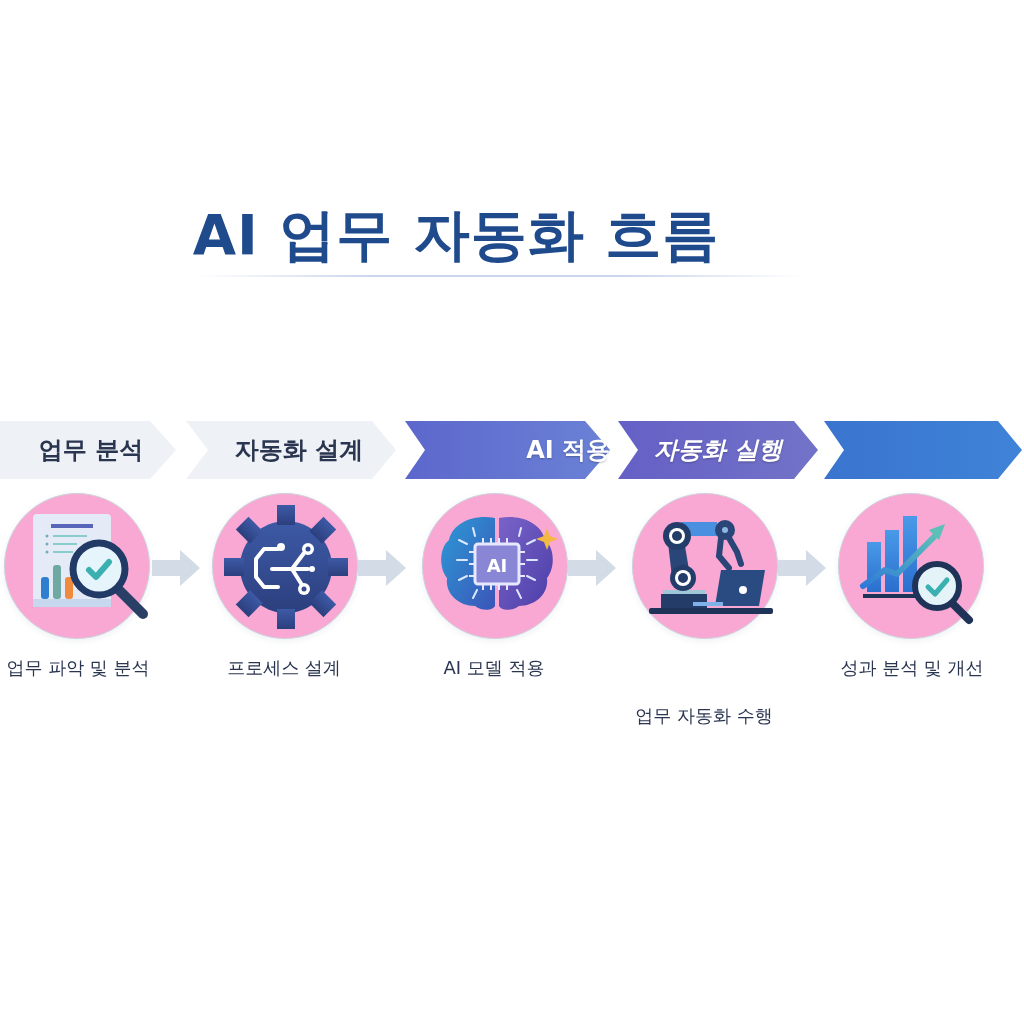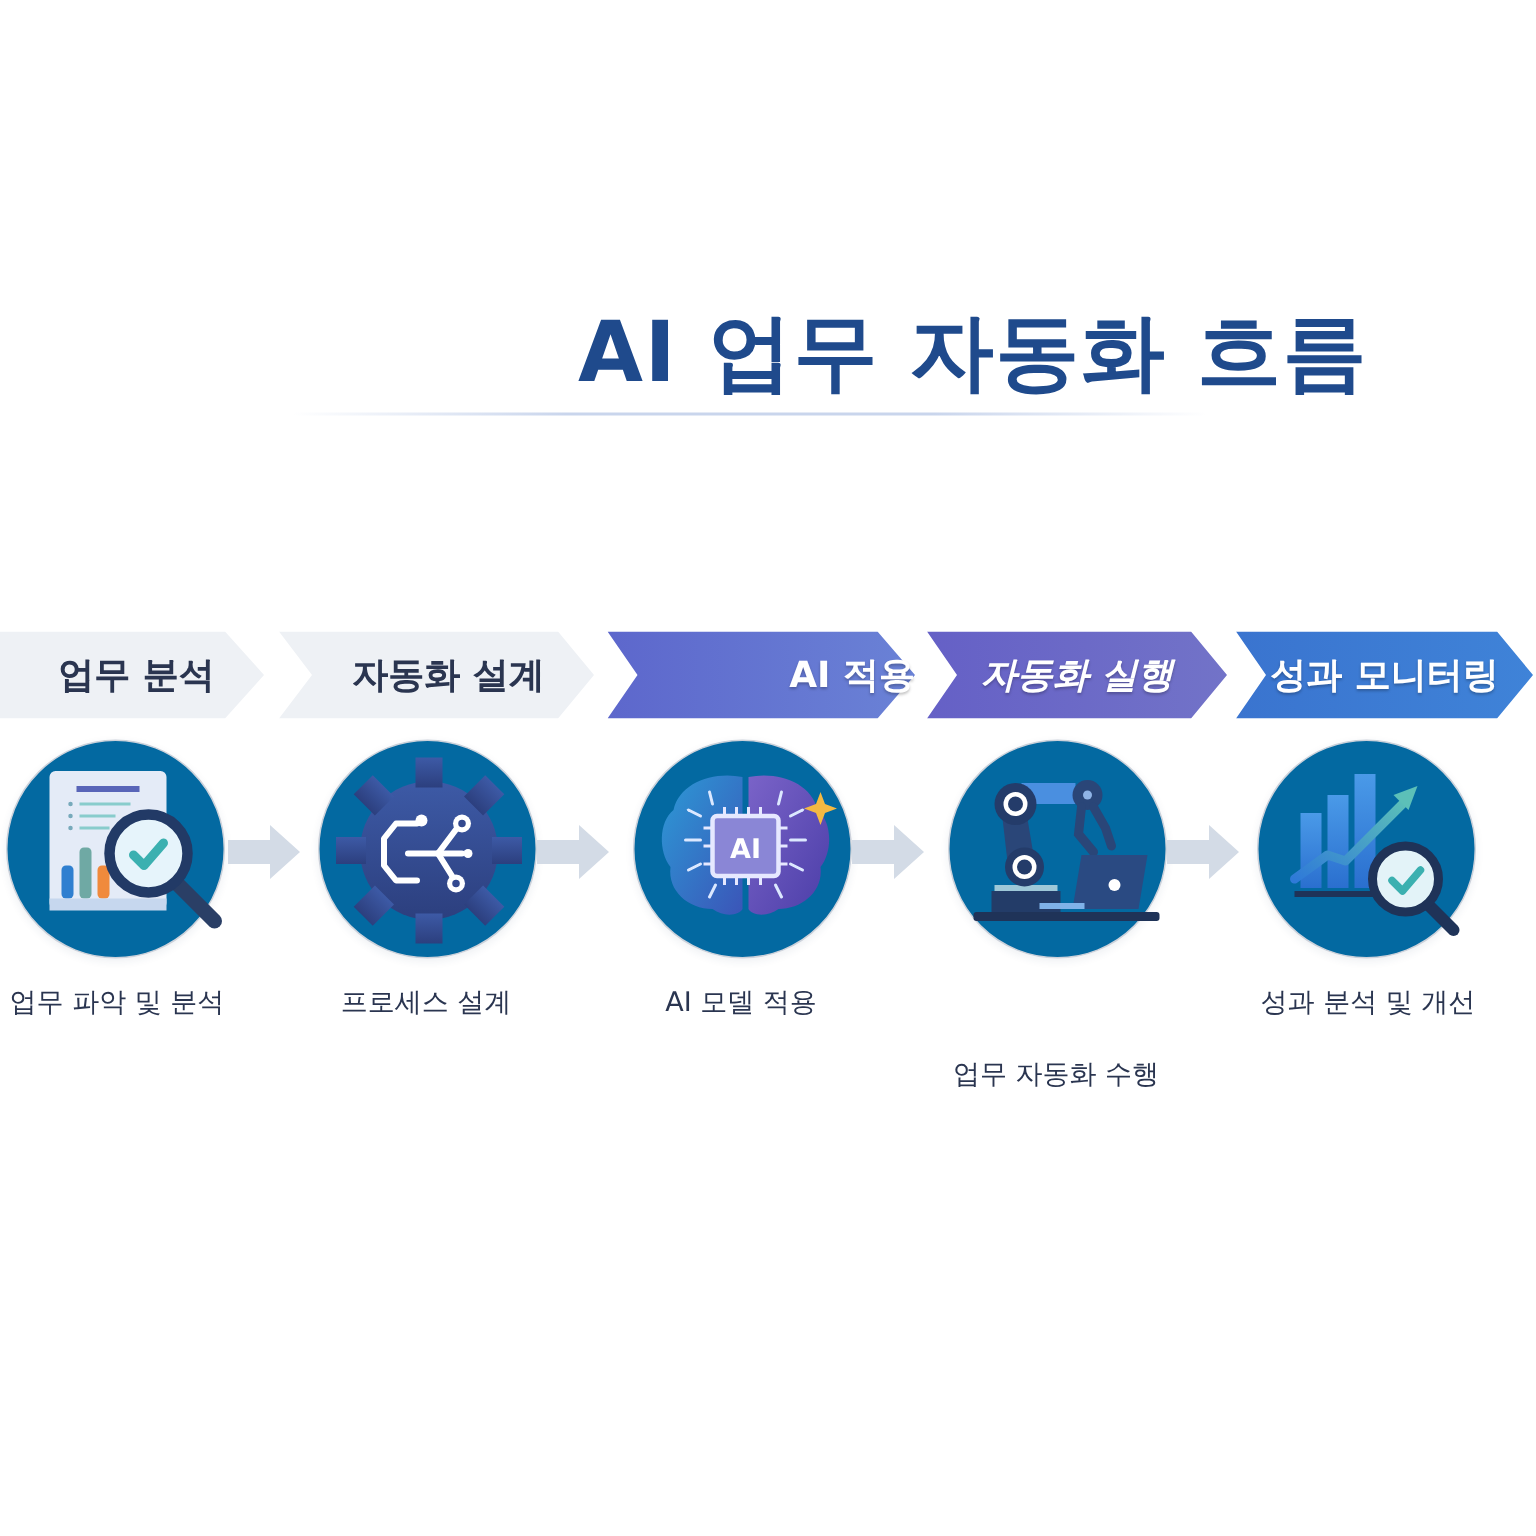--- a/index.html
+++ b/index.html
@@ -1,39 +1,39 @@
 <!DOCTYPE html>
 <html><head>
 <meta charset="utf-8">
 <style>
   html, body { margin:0; padding:0; }
   body {
     width:1024px; height:1024px; background:#ffffff; position:relative; overflow:hidden;
     font-family: "DejaVu Sans", "Liberation Sans", sans-serif;
   }
   .title {
-    position:absolute; left:0; top:198px; width:912px; text-align:right;
+    position:absolute; left:0; top:198px; width:912px; text-align:center;
     font-size:56px; font-weight:bold; color:#1f4a8c; letter-spacing:1px;
   }
   .title-rule {
     position:absolute; left:195px; top:275px; width:610px; height:2px;
     background:linear-gradient(90deg, rgba(200,212,235,0) 0%, #c9d5ec 30%, #c9d5ec 70%, rgba(200,212,235,0) 100%);
   }
   .chevron {
     position:absolute; top:421px; height:58px;
     display:flex; align-items:center; justify-content:center;
     font-size:24px; font-weight:bold;
   }
   .chevron svg { position:absolute; left:0; top:0; }
   .chevron span { position:relative; z-index:1; }
   .chev-light span { color:#2a3550;margin-left:16px; }
   .chev-dark span { color:#ffffff; text-shadow:0 1px 2px rgba(0,0,0,0.25); }
   .circle-ring {
     position:absolute; top:493px; width:146px; height:146px; border-radius:50%;
-    border:1.5px solid #cdd2db; background:#0369a1;
+    border:1.5px solid #cdd2db; background:#f9a8d4;
     box-shadow:0 2px 6px rgba(40,60,100,0.08);
     box-sizing:border-box;
   }
   .circle-ring svg { position:absolute; left:0; top:0; }
   .flow-arrow { position:absolute; top:548px; }
   .caption {
     position:absolute; top:656px; width:200px; text-align:center;
     font-size:18px; color:#2a3550;
   }
 </style>
@@ -82,21 +82,20 @@
 <div class="chevron chev-dark" style="left:824px;width:198px;">
   <svg width="198" height="58">
     <defs>
         <linearGradient id="g5" x1="0" x2="1">
           <stop offset="0" stop-color="#3a74cf"></stop>
           <stop offset="1" stop-color="#3f83d8"></stop>
         </linearGradient>
       </defs>
     <polygon points="0,0 174,0 198,29 174,58 0,58 20,29" fill="url(#g5)"></polygon>
     </svg>
-  <span>성과 모니터링</span>
 </div>
 
 <div class="circle-ring" style="left:4px;">
   <svg width="146" height="146">
     <rect x="28" y="20" width="78" height="92" rx="4" fill="#e4ebf7"></rect>
     <rect x="46" y="30" width="42" height="4" fill="#5865b8"></rect>
     <circle cx="42" cy="42" r="1.5" fill="#7ab"></circle>
       <rect x="48" y="41" width="34" height="2" fill="#8cc"></rect>
     <circle cx="42" cy="50" r="1.5" fill="#7ab"></circle>
       <rect x="48" y="49" width="24" height="2" fill="#8cc"></rect>

